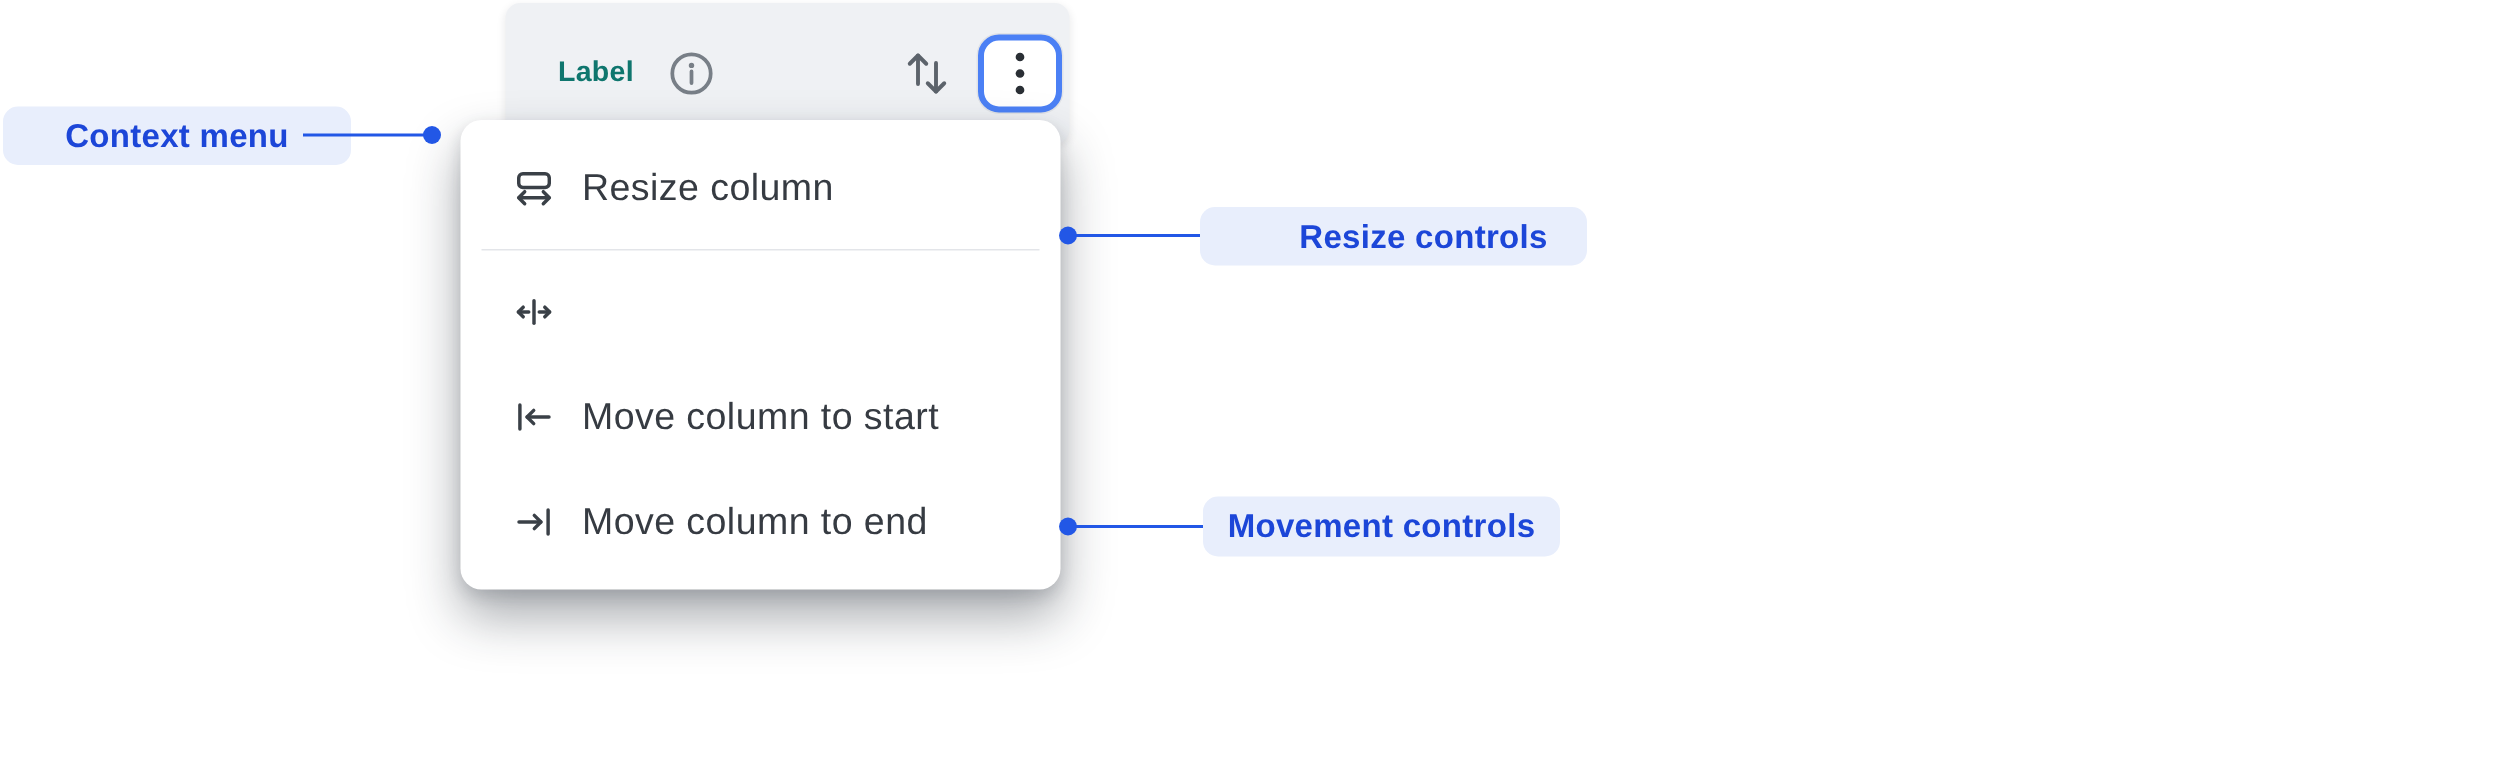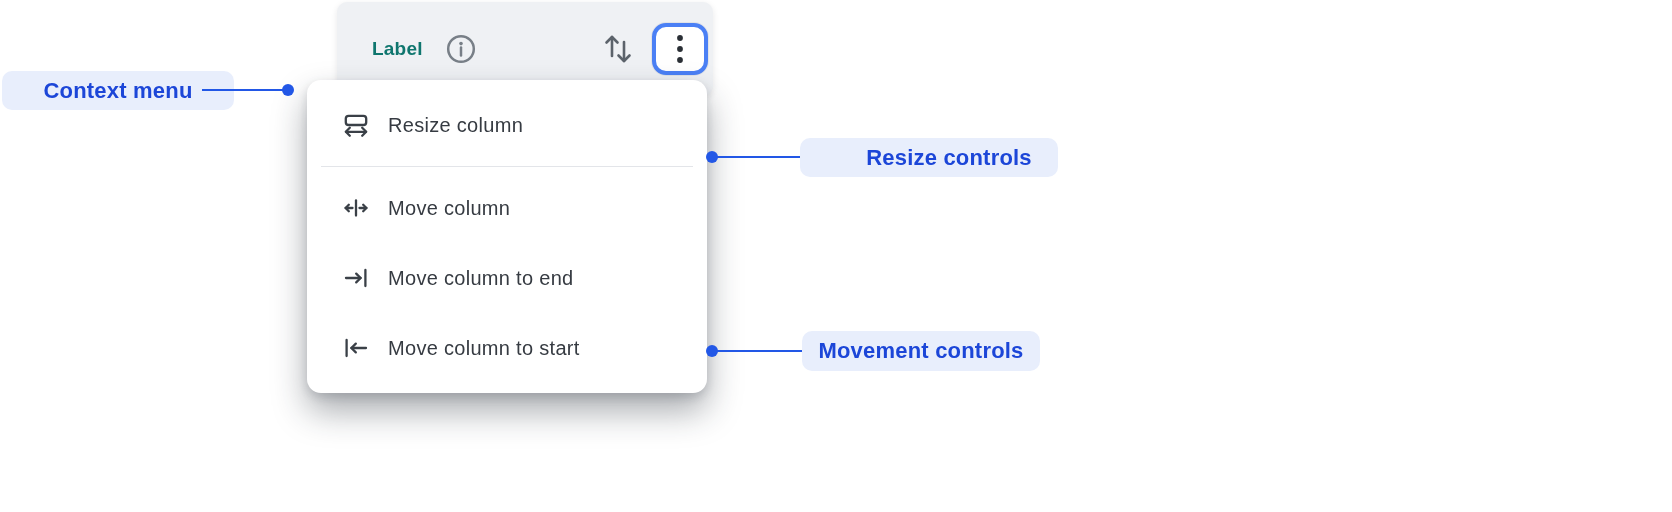--- a/index.html
+++ b/index.html
@@ -35,21 +35,21 @@
     background:#ffffff;border-radius:14px;
     box-shadow:0 4px 10px rgba(30,36,48,.14),0 18px 34px rgba(30,36,48,.38);
     padding:10px 0;box-sizing:border-box;
   }
   .menu-item{
     height:70px;display:flex;align-items:center;
     padding:0 24px 0 35px;gap:18px;cursor:pointer;
   }
   .menu-item .mi-icon{width:28px;height:28px;flex:0 0 28px;display:flex;align-items:center;justify-content:center;}
   .menu-item .mi-label{
-    font-size:20px;color:#363b42;letter-spacing:.3px;white-space:nowrap;
+    font-size:25px;color:#363b42;letter-spacing:.3px;white-space:nowrap;
   }
   .menu-divider{height:1px;background:#e3e5e9;margin:6px 14px;}
 
   
   .pill{
     position:absolute;background:#e8eefc;border-radius:10px;
     display:flex;align-items:center;justify-content:center;
     color:#1c46d8;font-size:22px;font-weight:700;letter-spacing:.2px;white-space:nowrap;
   }
   .pill-context{left:2px;top:71px;width:232px;height:39px;}
@@ -121,43 +121,42 @@
     <div class="menu-item">
       <span class="mi-icon">
         <svg width="28" height="28" viewBox="0 0 28 28" fill="none" stroke="#3a4047" stroke-width="2.3" stroke-linecap="round" stroke-linejoin="round">
           <path d="M14 6.5 V21.5"></path>
           <path d="M10.5 14 H3.6"></path>
           <path d="M6.8 10.8 L3.6 14 L6.8 17.2"></path>
           <path d="M17.5 14 H24.4"></path>
           <path d="M21.2 10.8 L24.4 14 L21.2 17.2"></path>
         </svg>
       </span>
-      <span class="mi-label">Move column</span>
+    </div>
+
+    <div class="menu-item">
+      <span class="mi-icon">
+        <svg width="28" height="28" viewBox="0 0 28 28" fill="none" stroke="#3a4047" stroke-width="2.3" stroke-linecap="round" stroke-linejoin="round">
+          <path d="M4.6 6 V22"></path>
+          <path d="M24 14 H9.4"></path>
+          <path d="M13.8 9.6 L9.4 14 L13.8 18.4"></path>
+        </svg>
+      </span>
+      <span class="mi-label">Move column to start</span>
     </div>
 
     <div class="menu-item">
       <span class="mi-icon">
         <svg width="28" height="28" viewBox="0 0 28 28" fill="none" stroke="#3a4047" stroke-width="2.3" stroke-linecap="round" stroke-linejoin="round">
           <path d="M23.4 6 V22"></path>
           <path d="M4 14 H18.6"></path>
           <path d="M14.2 9.6 L18.6 14 L14.2 18.4"></path>
         </svg>
       </span>
       <span class="mi-label">Move column to end</span>
-    </div>
-
-    <div class="menu-item">
-      <span class="mi-icon">
-        <svg width="28" height="28" viewBox="0 0 28 28" fill="none" stroke="#3a4047" stroke-width="2.3" stroke-linecap="round" stroke-linejoin="round">
-          <path d="M4.6 6 V22"></path>
-          <path d="M24 14 H9.4"></path>
-          <path d="M13.8 9.6 L9.4 14 L13.8 18.4"></path>
-        </svg>
-      </span>
-      <span class="mi-label">Move column to start</span>
     </div>
 
   </div>
 
   <div class="pill pill-context">
     <span>Context menu</span>
   </div>
   <div class="conn-line line-context"></div>
   <div class="conn-dot dot-context"></div>
 

